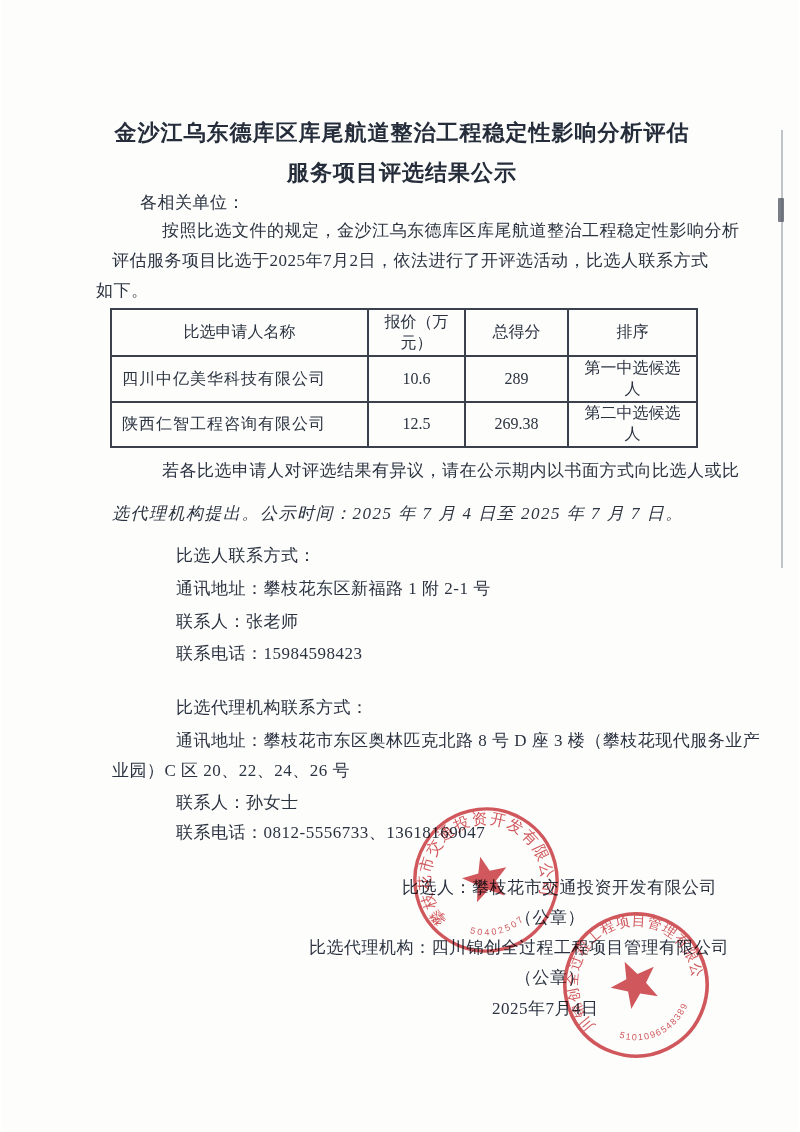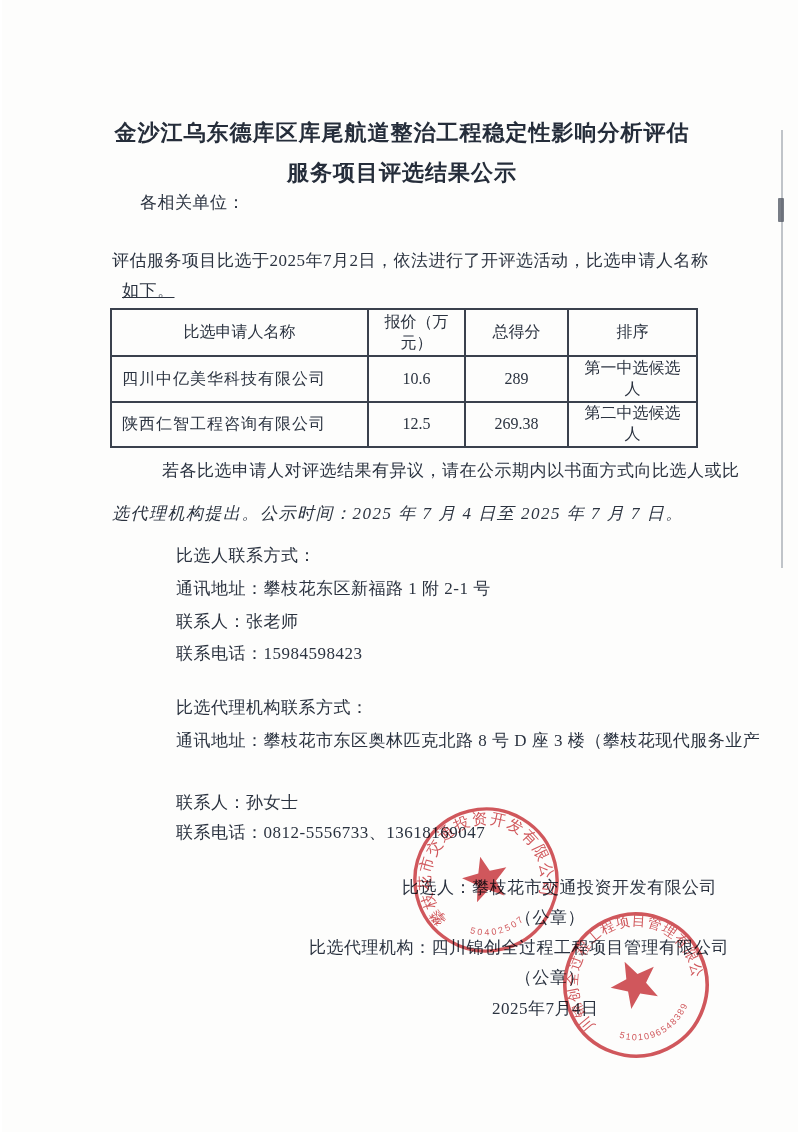--- a/index.html
+++ b/index.html
@@ -38,22 +38,23 @@
 <div id="page">
 
   <div class="scan-line"></div>
   <div class="scan-blob"></div>
 
   <div class="abs title" style="top:118px;left:0;">金沙江乌东德库区库尾航道整治工程稳定性影响分析评估</div>
   <div class="abs title" style="top:158px;left:0;">服务项目评选结果公示</div>
 
   <div class="abs body-line" style="top:191px;left:138px;">各相关单位：</div>
 
-  <div class="abs body-line" style="top:249px;left:110px;">评估服务项目比选于2025年7月2日，依法进行了开评选活动，比选申请人名称</div>
-  <div class="abs body-line" style="top:279px;left:120px;text-decoration:underline;">如下。</div>
+  <div class="abs body-line" style="top:219px;left:160px;">按照比选文件的规定，金沙江乌东德库区库尾航道整治工程稳定性影响分析</div>
+  <div class="abs body-line" style="top:249px;left:110px;">评估服务项目比选于2025年7月2日，依法进行了开评选活动，比选人联系方式</div>
+  <div class="abs body-line" style="top:279px;left:94px;">如下。</div>
 
   <table class="doc-table">
     <colgroup>
       <col class="col-name">
         <col class="col-price">
         <col class="col-score">
         <col class="col-rank">
     </colgroup>
     <tbody>
         <tr>
@@ -80,20 +81,21 @@
   <div class="abs body-line" style="top:459px;left:160px;">若各比选申请人对评选结果有异议，请在公示期内以书面方式向比选人或比</div>
   <div class="abs body-line" style="top:502px;left:110px;letter-spacing:1.5px;font-style:italic;">选代理机构提出。公示时间：2025 年 7 月 4 日至 2025 年 7 月 7 日。</div>
 
   <div class="abs body-line" style="top:544px;left:174px;">比选人联系方式：</div>
   <div class="abs body-line" style="top:577px;left:174px;">通讯地址：攀枝花东区新福路 1 附 2-1 号</div>
   <div class="abs body-line" style="top:610px;left:174px;">联系人：张老师</div>
   <div class="abs body-line" style="top:642px;left:174px;">联系电话：15984598423</div>
 
   <div class="abs body-line" style="top:696px;left:174px;">比选代理机构联系方式：</div>
   <div class="abs body-line" style="top:729px;left:174px;">通讯地址：攀枝花市东区奥林匹克北路 8 号 D 座 3 楼（攀枝花现代服务业产</div>
+  <div class="abs body-line" style="top:759px;left:110px;">业园）C 区 20、22、24、26 号</div>
   <div class="abs body-line" style="top:791px;left:174px;">联系人：孙女士</div>
   <div class="abs body-line" style="top:821px;left:174px;">联系电话：0812-5556733、13618169047</div>
 
   <div class="abs body-line" style="top:876px;left:400px;">比选人：攀枝花市交通投资开发有限公司</div>
   <div class="abs body-line" style="top:906px;left:513px;">（公章）</div>
   <div class="abs body-line" style="top:936px;left:307px;">比选代理机构：四川锦创全过程工程项目管理有限公司</div>
   <div class="abs body-line" style="top:966px;left:513px;">（公章）</div>
   <div class="abs body-line" style="top:997px;left:490px;">2025年7月4日</div>
 
   <svg class="stamp" style="left:399px;top:795px;" width="170" height="170" viewBox="0 0 170 170">

